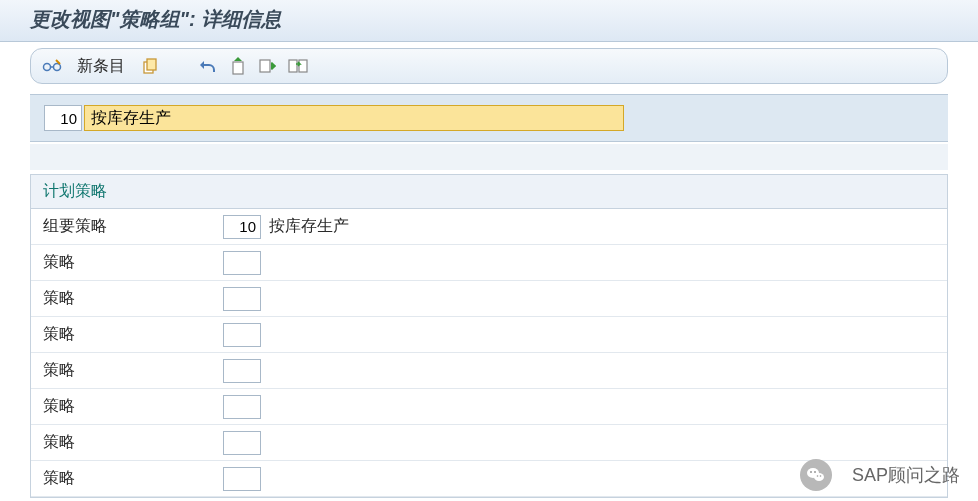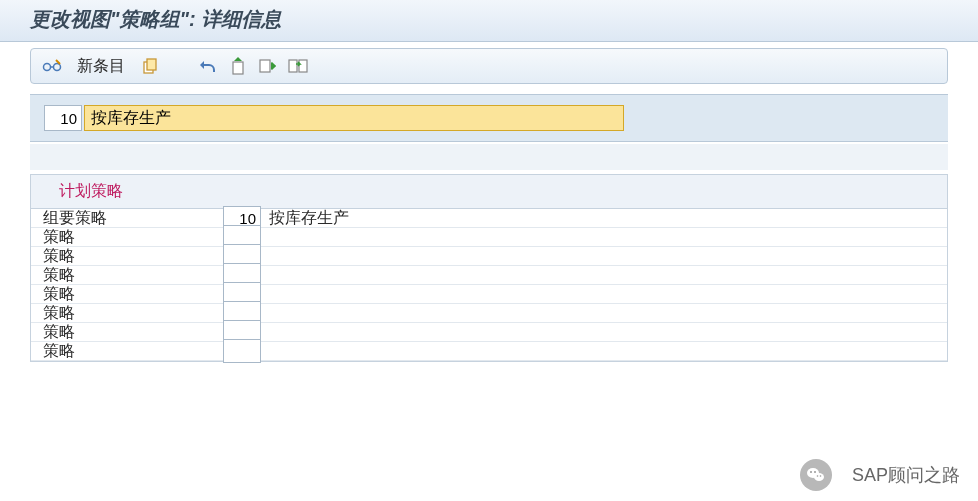--- a/index.html
+++ b/index.html
@@ -19,21 +19,21 @@
     }
     .title-text {
       font-size: 20px;
       font-weight: bold;
       font-style: italic;
       color: #3a4a5a;
     }
     .toolbar {
       background: linear-gradient(#f6f9fc, #e4edf6);
       border: 1px solid #b8c8d8;
-      border-radius: 4px;
+      border-radius: 12px;
       margin: 6px 30px 0 30px;
       padding: 6px 10px;
       display: flex;
       align-items: center;
       gap: 8px;
     }
     .tb-icon {
       width: 22px;
       height: 22px;
       display: flex;
@@ -87,30 +87,30 @@
       margin: 2px 30px 0 30px;
     }
     .section {
       margin: 4px 30px 0 30px;
       border: 1px solid #c6d2de;
       background: #fff;
     }
     .section-title {
       background: #edf2f8;
       border-bottom: 1px solid #c6d2de;
-      padding: 6px 28px;
-      font-size: 16px;
-      color: #be185d;
+      padding: 6px 12px;
+      font-size: 16px;
+      color: #0f766e;
     }
     .section-row {
       display: flex;
       align-items: center;
       border-bottom: 1px solid #e2e8ee;
       padding: 5px 12px;
-      height: 19px;
+      height: 36px;
     }
     .row-label {
       width: 180px;
       font-size: 16px;
       color: #2a2a2a;
     }
     .row-input {
       width: 38px;
       height: 24px;
       border: 1px solid #a8b8c8;

